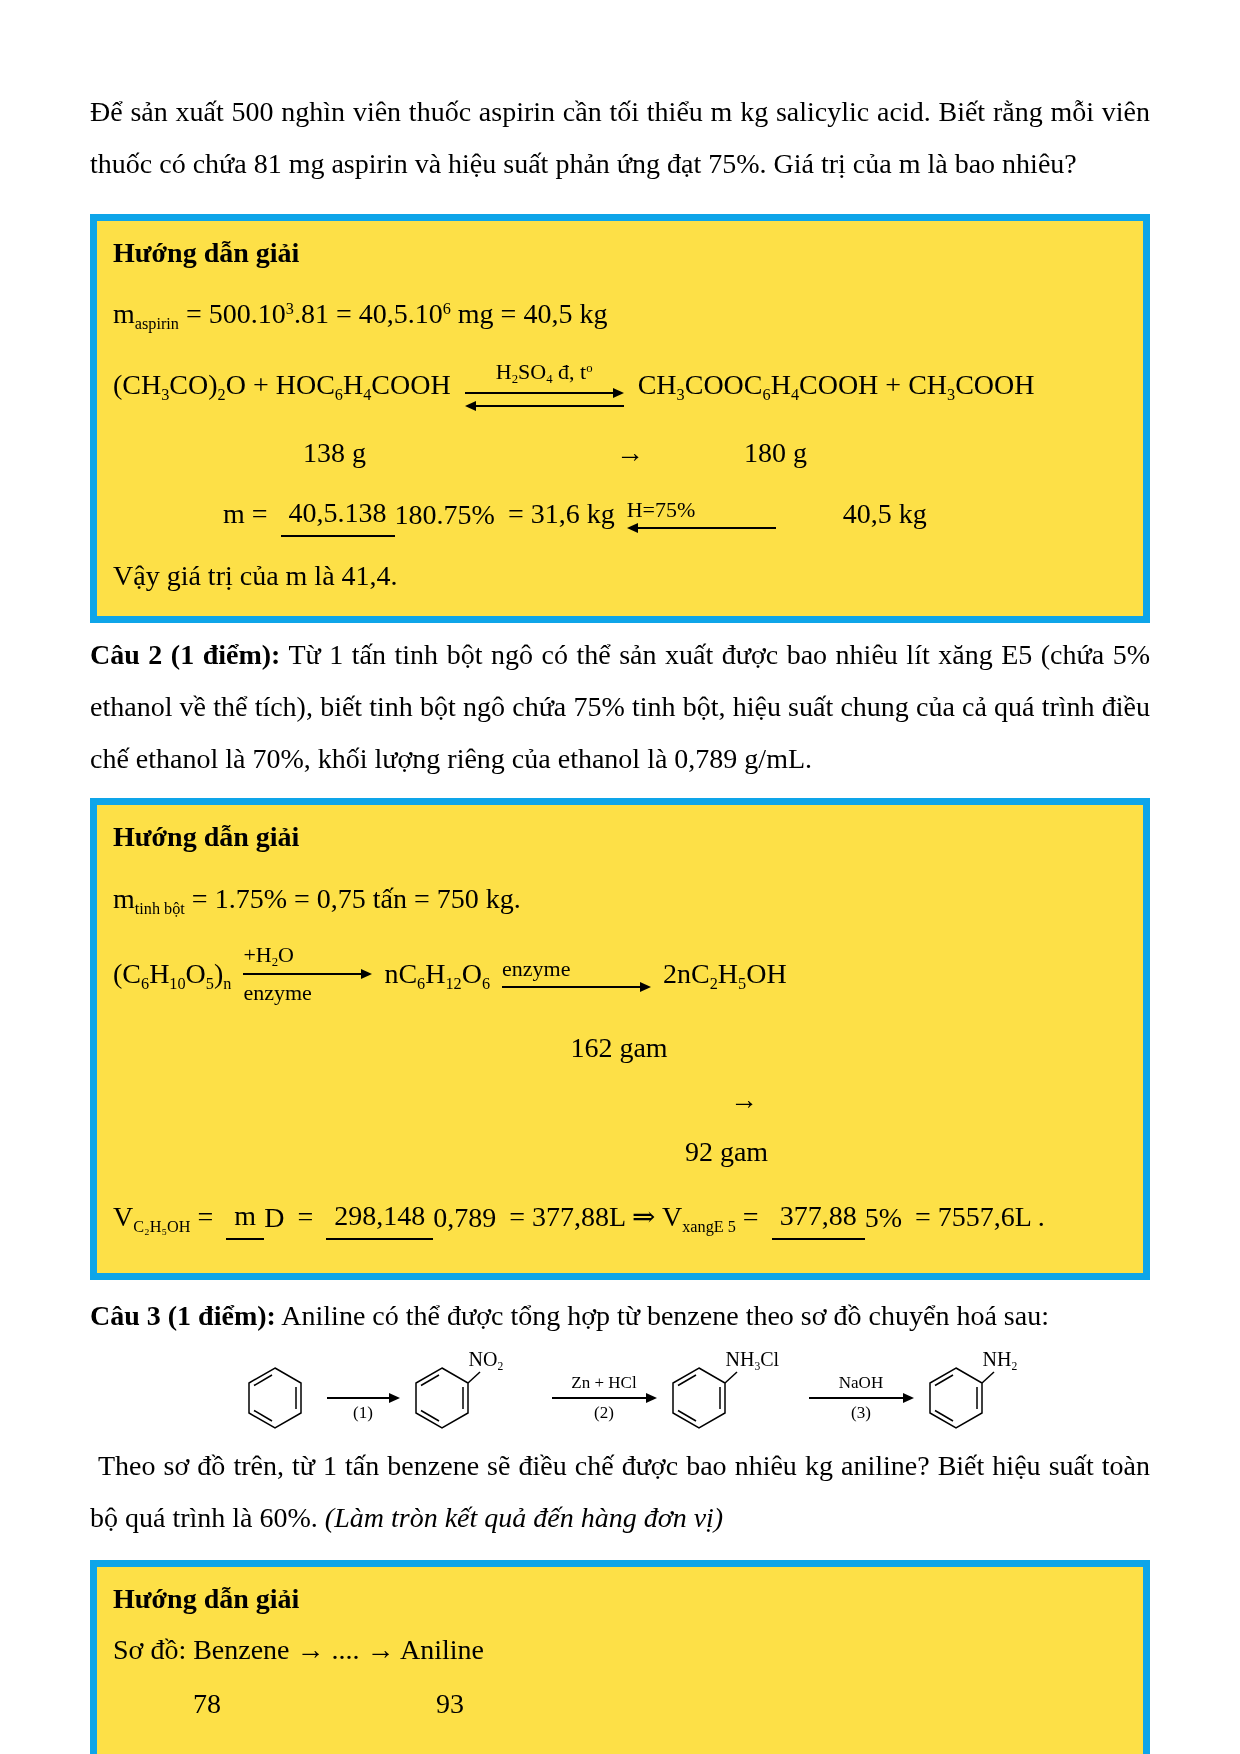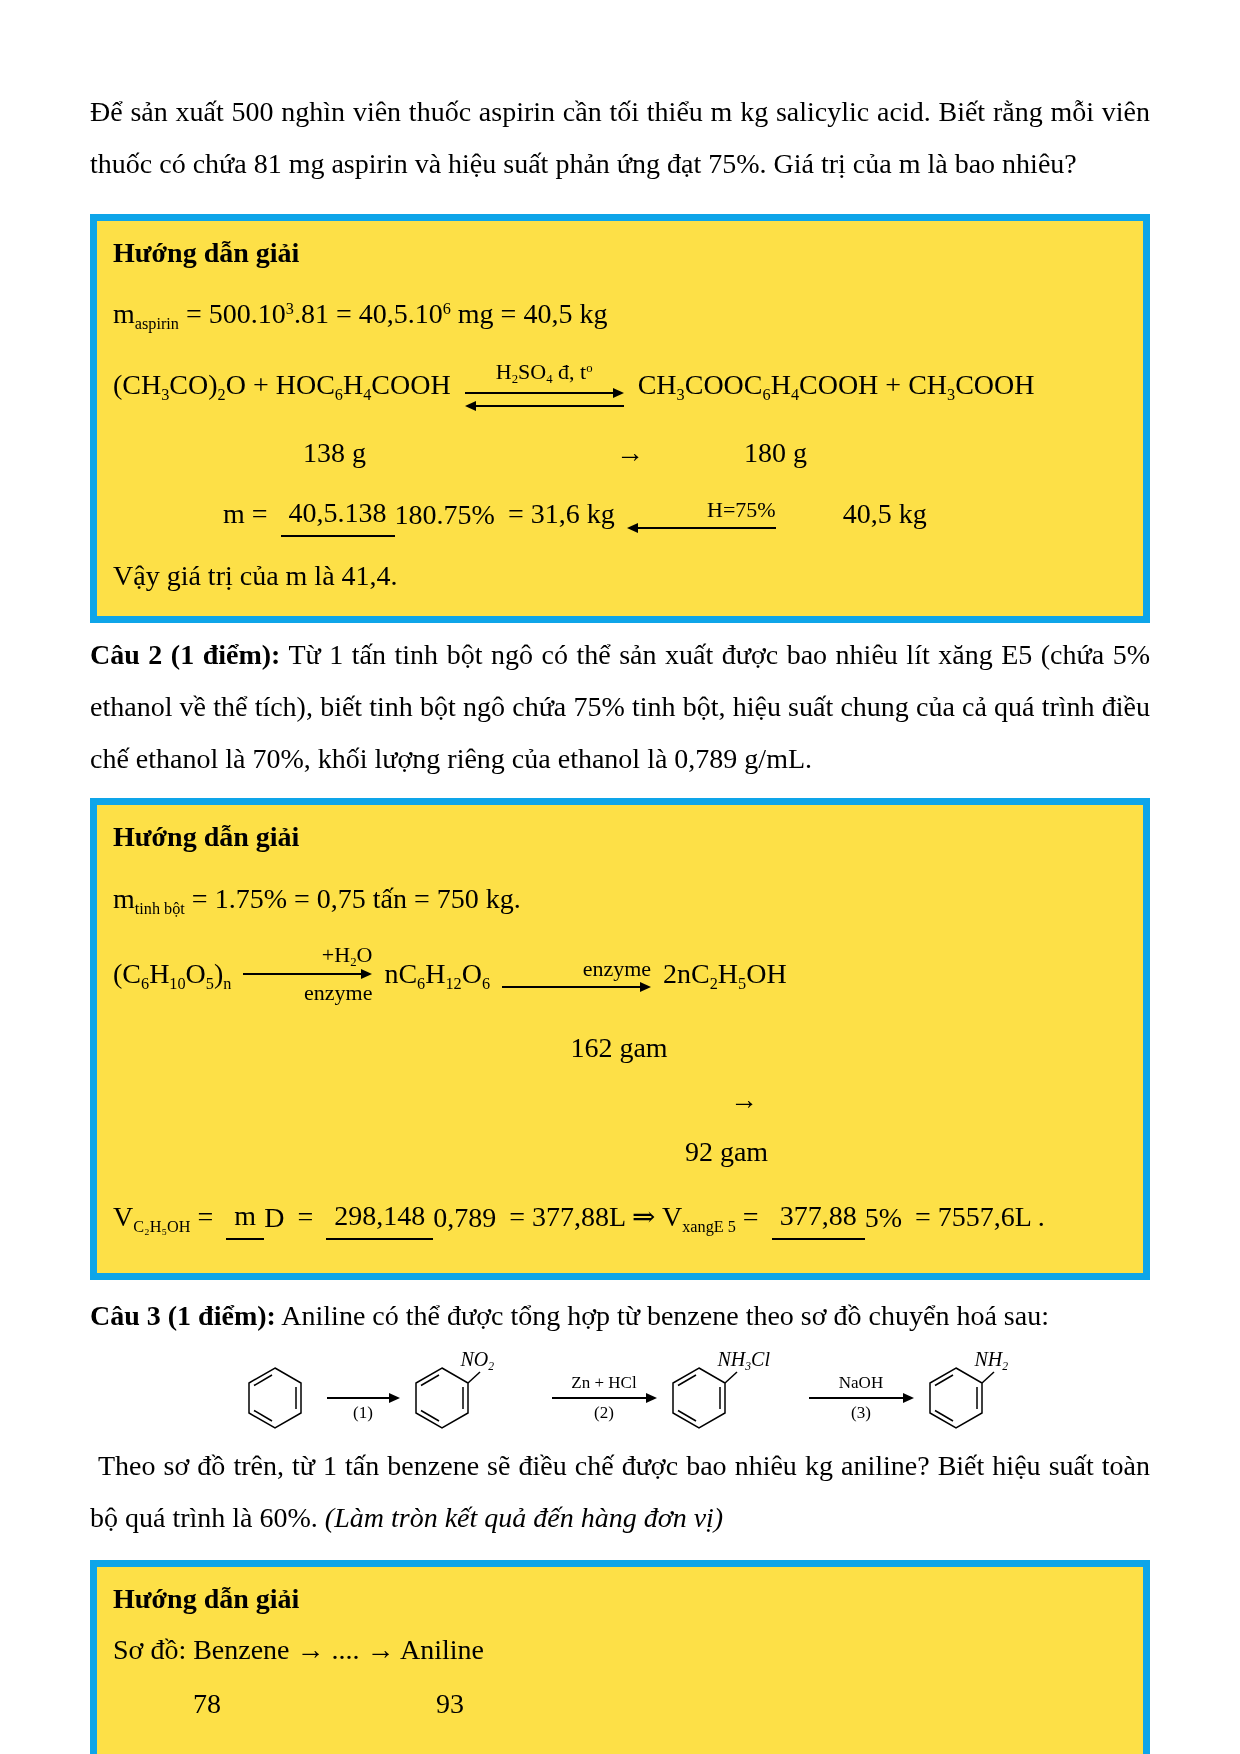--- a/index.html
+++ b/index.html
@@ -24,38 +24,38 @@
   .fline{display:flex;align-items:center;white-space:pre;margin:10px 0;}
   .rich{white-space:pre;}
   sub,sup{font-size:58%;line-height:0;}
   sub{vertical-align:-0.35em;}
   sup{vertical-align:0.55em;}
   
   .frac{display:inline-flex;flex-direction:row;align-items:center;text-align:center;margin:0 6px;line-height:1.5;}
   .frac .num{border-bottom:2px solid #000;padding:0 8px 1px 8px;}
   .frac .den{padding-top:1px;}
   
-  .oarr{display:inline-flex;flex-direction:column;align-items:flex-end;margin:0 12px;line-height:1;}
+  .oarr{display:inline-flex;flex-direction:column;align-items:flex-start;margin:0 12px;line-height:1;}
   .albl{font-size:22px;line-height:1.25;white-space:pre;}
   .arrowline{display:flex;align-items:center;}
   .shaft{height:0;border-top:2px solid #000;}
   .head-r{width:0;height:0;border-left:11px solid #000;border-top:5px solid transparent;border-bottom:5px solid transparent;margin-left:-2px;}
   .head-l{width:0;height:0;border-right:11px solid #000;border-top:5px solid transparent;border-bottom:5px solid transparent;margin-right:-2px;}
   .w64{width:64px;} .w96{width:96px;} .w120{width:120px;} .w140{width:140px;} .w150{width:150px;}
   
   .eqarr{display:inline-flex;flex-direction:column;align-items:center;margin:0 14px;line-height:1;}
   .eqrow{display:flex;align-items:center;margin-top:3px;}
   .eqrow.first{margin-top:2px;}
   
   .offset-row{display:flex;align-items:center;white-space:pre;margin:10px 0;}
   
   .scheme{display:flex;align-items:center;justify-content:center;padding-top:20px;margin:4px 0 10px 0;}
   .molwrap{position:relative;}
   .molwrap svg{display:block;}
-  .sublabel{position:absolute;left:49px;top:-17px;font-size:20px;line-height:1;white-space:nowrap;font-style:italic;}
+  .sublabel{position:absolute;left:57px;top:-17px;font-size:20px;line-height:1;white-space:nowrap;}
   .darrow{display:inline-flex;flex-direction:column;align-items:center;margin:0 12px;line-height:1;}
   .dtop,.dbot{font-size:17px;line-height:1.2;min-height:20px;display:block;}
   .gap-after-label{margin-right:58px;}
 </style>
 </head>
 <body>
 
 <div class="page">
 
   <p class="qpara" style="margin-bottom:24px;">Để sản xuất 500 nghìn viên thuốc aspirin cần tối thiểu m kg salicylic acid. Biết rằng mỗi viên thuốc có chứa 81 mg aspirin và hiệu suất phản ứng đạt 75%. Giá trị của m là bao nhiêu?</p>

